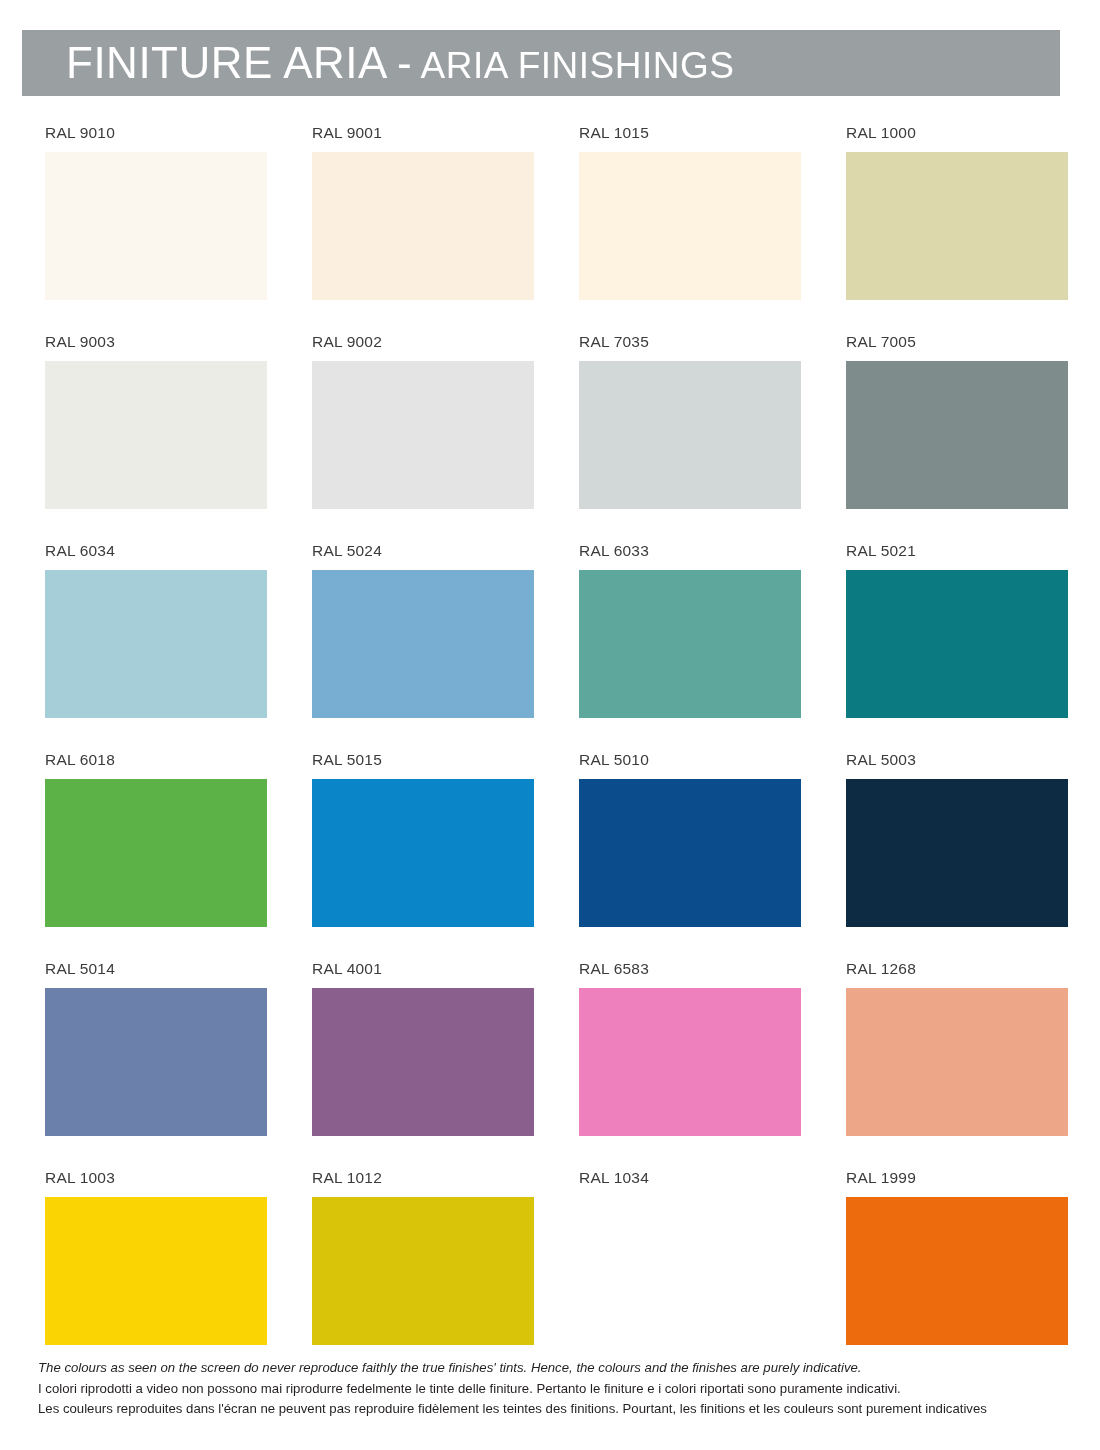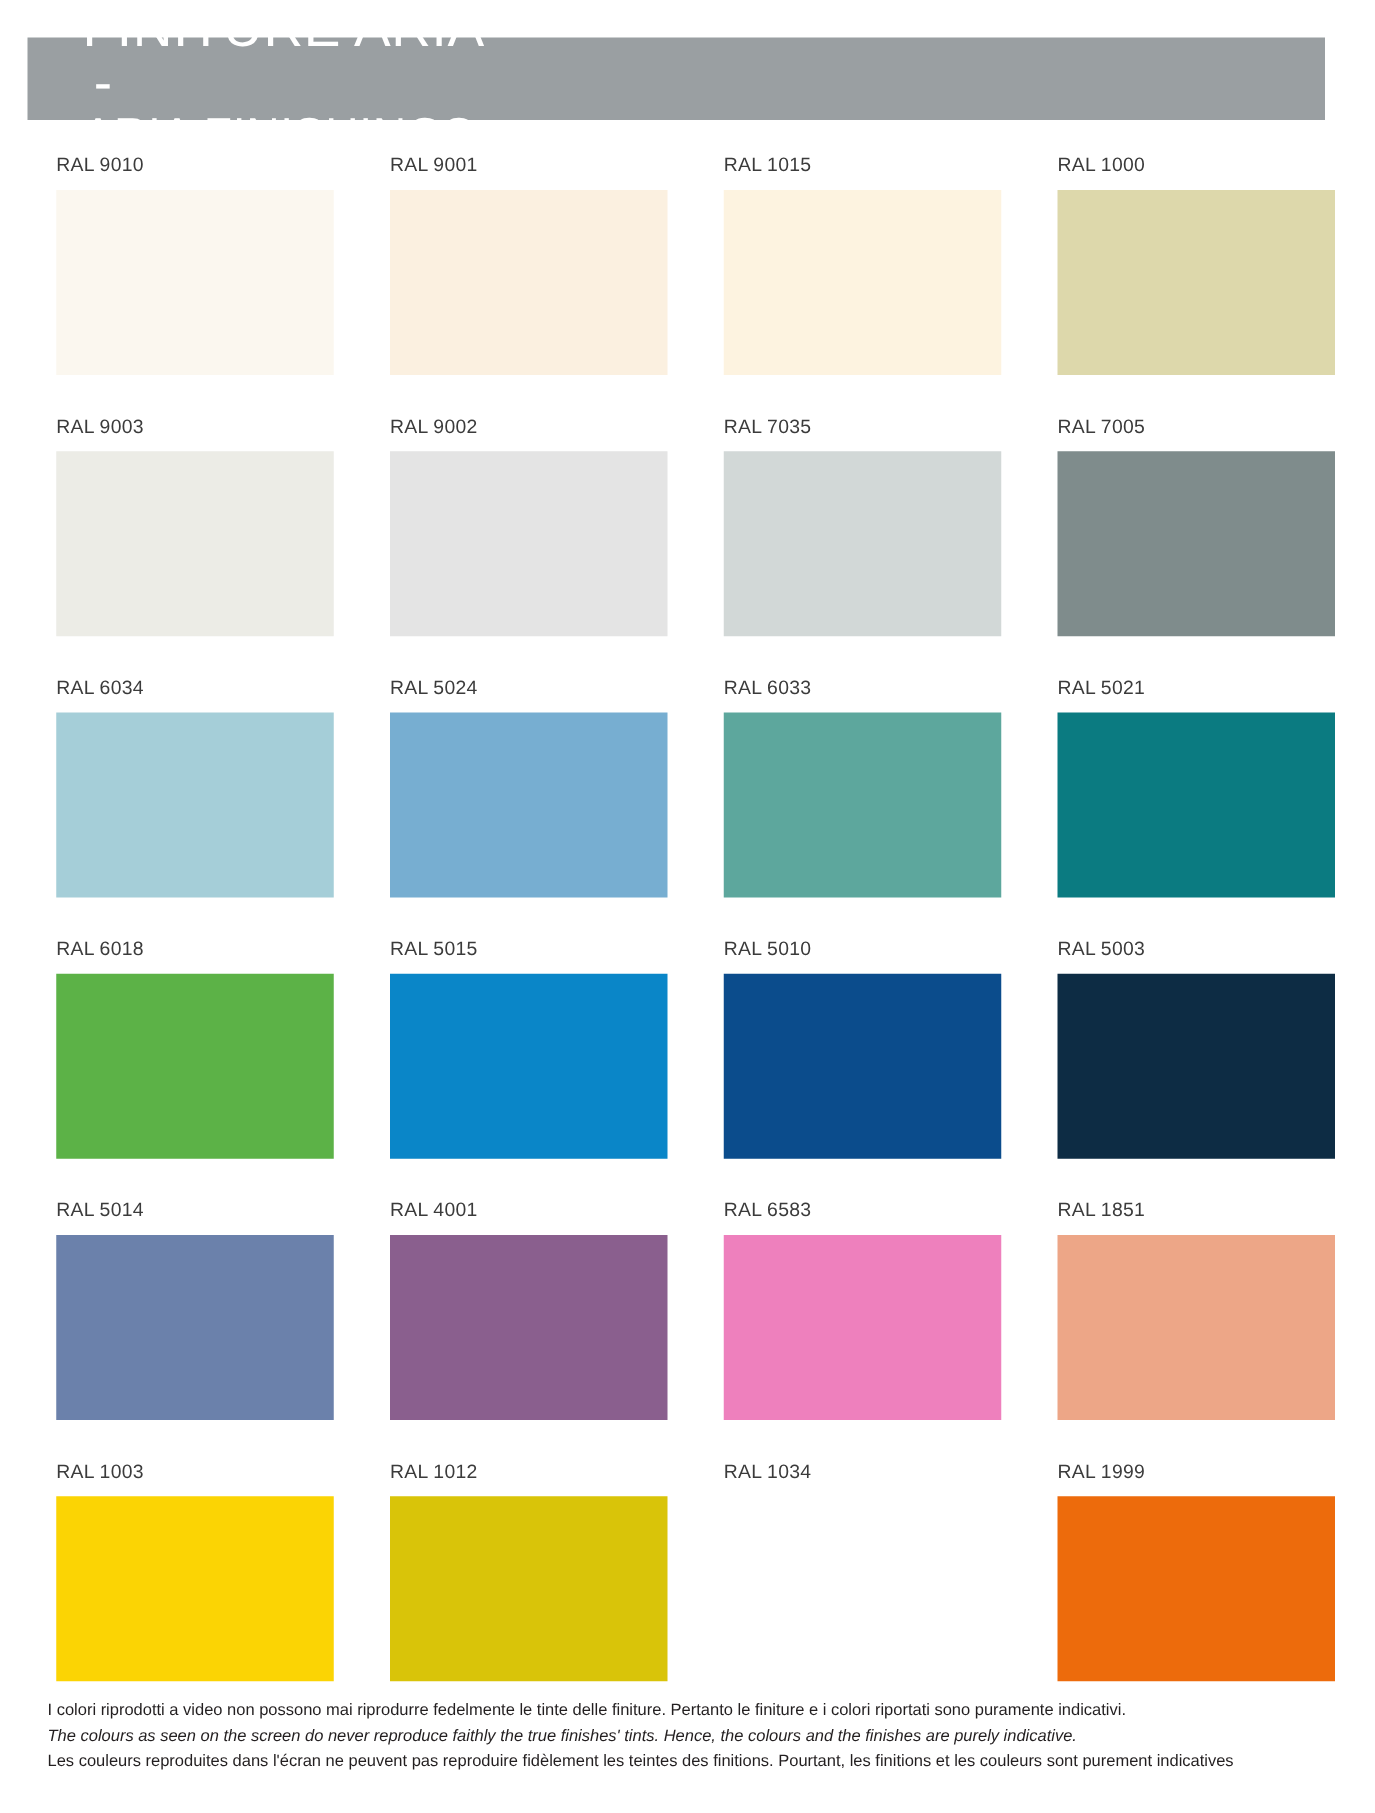--- a/index.html
+++ b/index.html
@@ -32,21 +32,20 @@
     background: #9a9fa2;
     display: flex;
     align-items: center;
   }
   .header-title {
     padding-left: 44px;
     white-space: nowrap;
     line-height: 1;
     display: flex;
     align-items: baseline;
-    flex-direction: column;
   }
   .title-main {
     font-size: 44px;
     letter-spacing: 0.5px;
     color: #ffffff;
     font-weight: 400;
     font-family: "Liberation Sans", sans-serif;
   }
   .title-sep {
     font-size: 44px;
@@ -210,21 +209,21 @@
       </div>
       <div class="swatch-cell">
         <div class="swatch-label">RAL 4001</div>
         <div class="swatch-chip" style="background: rgb(138, 95, 142);"></div>
       </div>
       <div class="swatch-cell">
         <div class="swatch-label">RAL 6583</div>
         <div class="swatch-chip" style="background: rgb(238, 128, 189);"></div>
       </div>
       <div class="swatch-cell">
-        <div class="swatch-label">RAL 1851</div>
+        <div class="swatch-label">RAL 1268</div>
         <div class="swatch-chip" style="background: rgb(237, 166, 135);"></div>
       </div>
     </div>
 
     <div class="swatch-row">
       <div class="swatch-cell">
         <div class="swatch-label">RAL 1003</div>
         <div class="swatch-chip" style="background: rgb(251, 212, 4);"></div>
       </div>
       <div class="swatch-cell">
@@ -237,18 +236,18 @@
       </div>
       <div class="swatch-cell">
         <div class="swatch-label">RAL 1999</div>
         <div class="swatch-chip" style="background: rgb(237, 107, 12);"></div>
       </div>
     </div>
 
   </div>
 
   <div class="footer">
+    <div class="footer-line italic">The colours as seen on the screen do never reproduce faithly the true finishes' tints. Hence, the colours and the finishes are purely indicative.</div>
     <div class="footer-line">I colori riprodotti a video non possono mai riprodurre fedelmente le tinte delle finiture. Pertanto le finiture e i colori riportati sono puramente indicativi.</div>
-    <div class="footer-line italic">The colours as seen on the screen do never reproduce faithly the true finishes' tints. Hence, the colours and the finishes are purely indicative.</div>
     <div class="footer-line">Les couleurs reproduites dans l'écran ne peuvent pas reproduire fidèlement les teintes des finitions. Pourtant, les finitions et les couleurs sont purement indicatives</div>
   </div>
 
 </div>
 
 </body></html>

